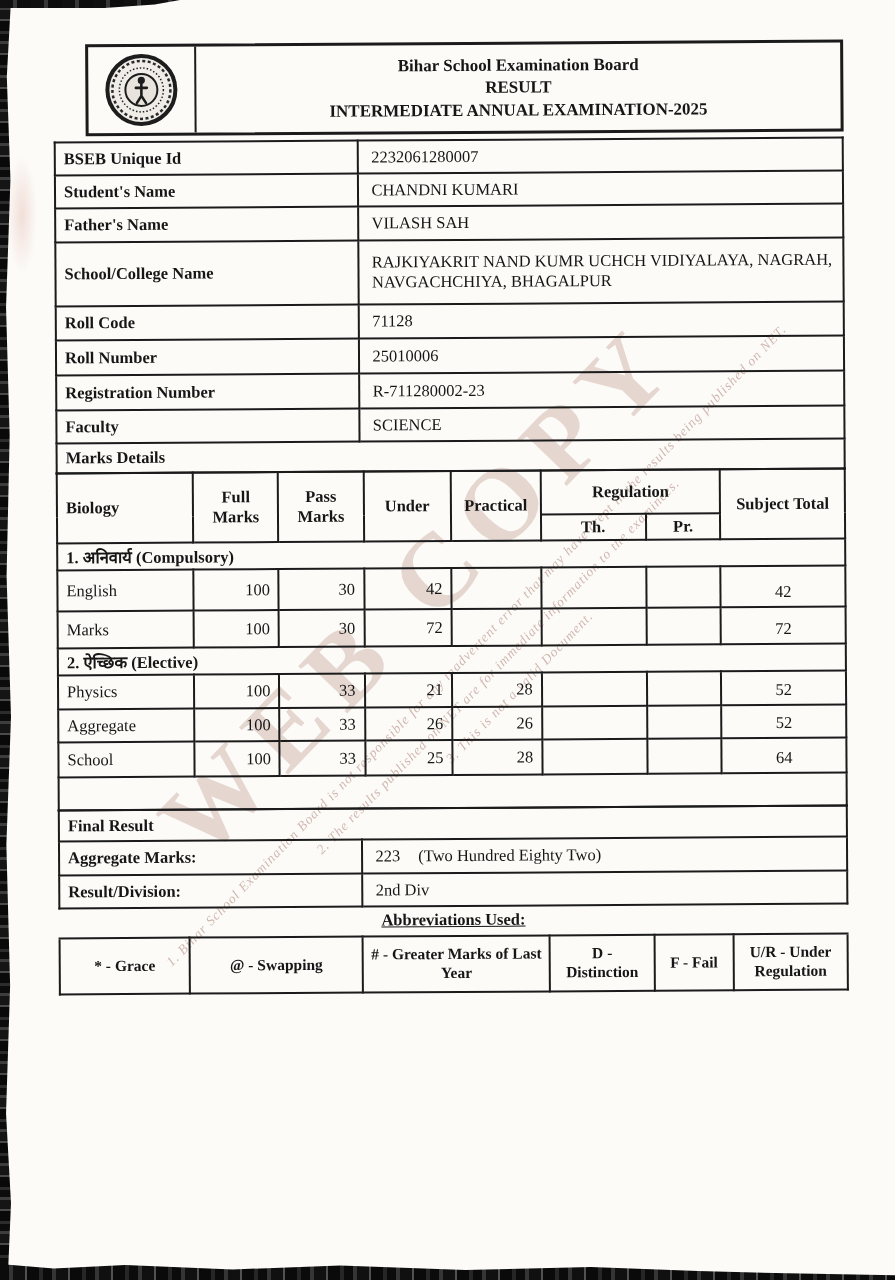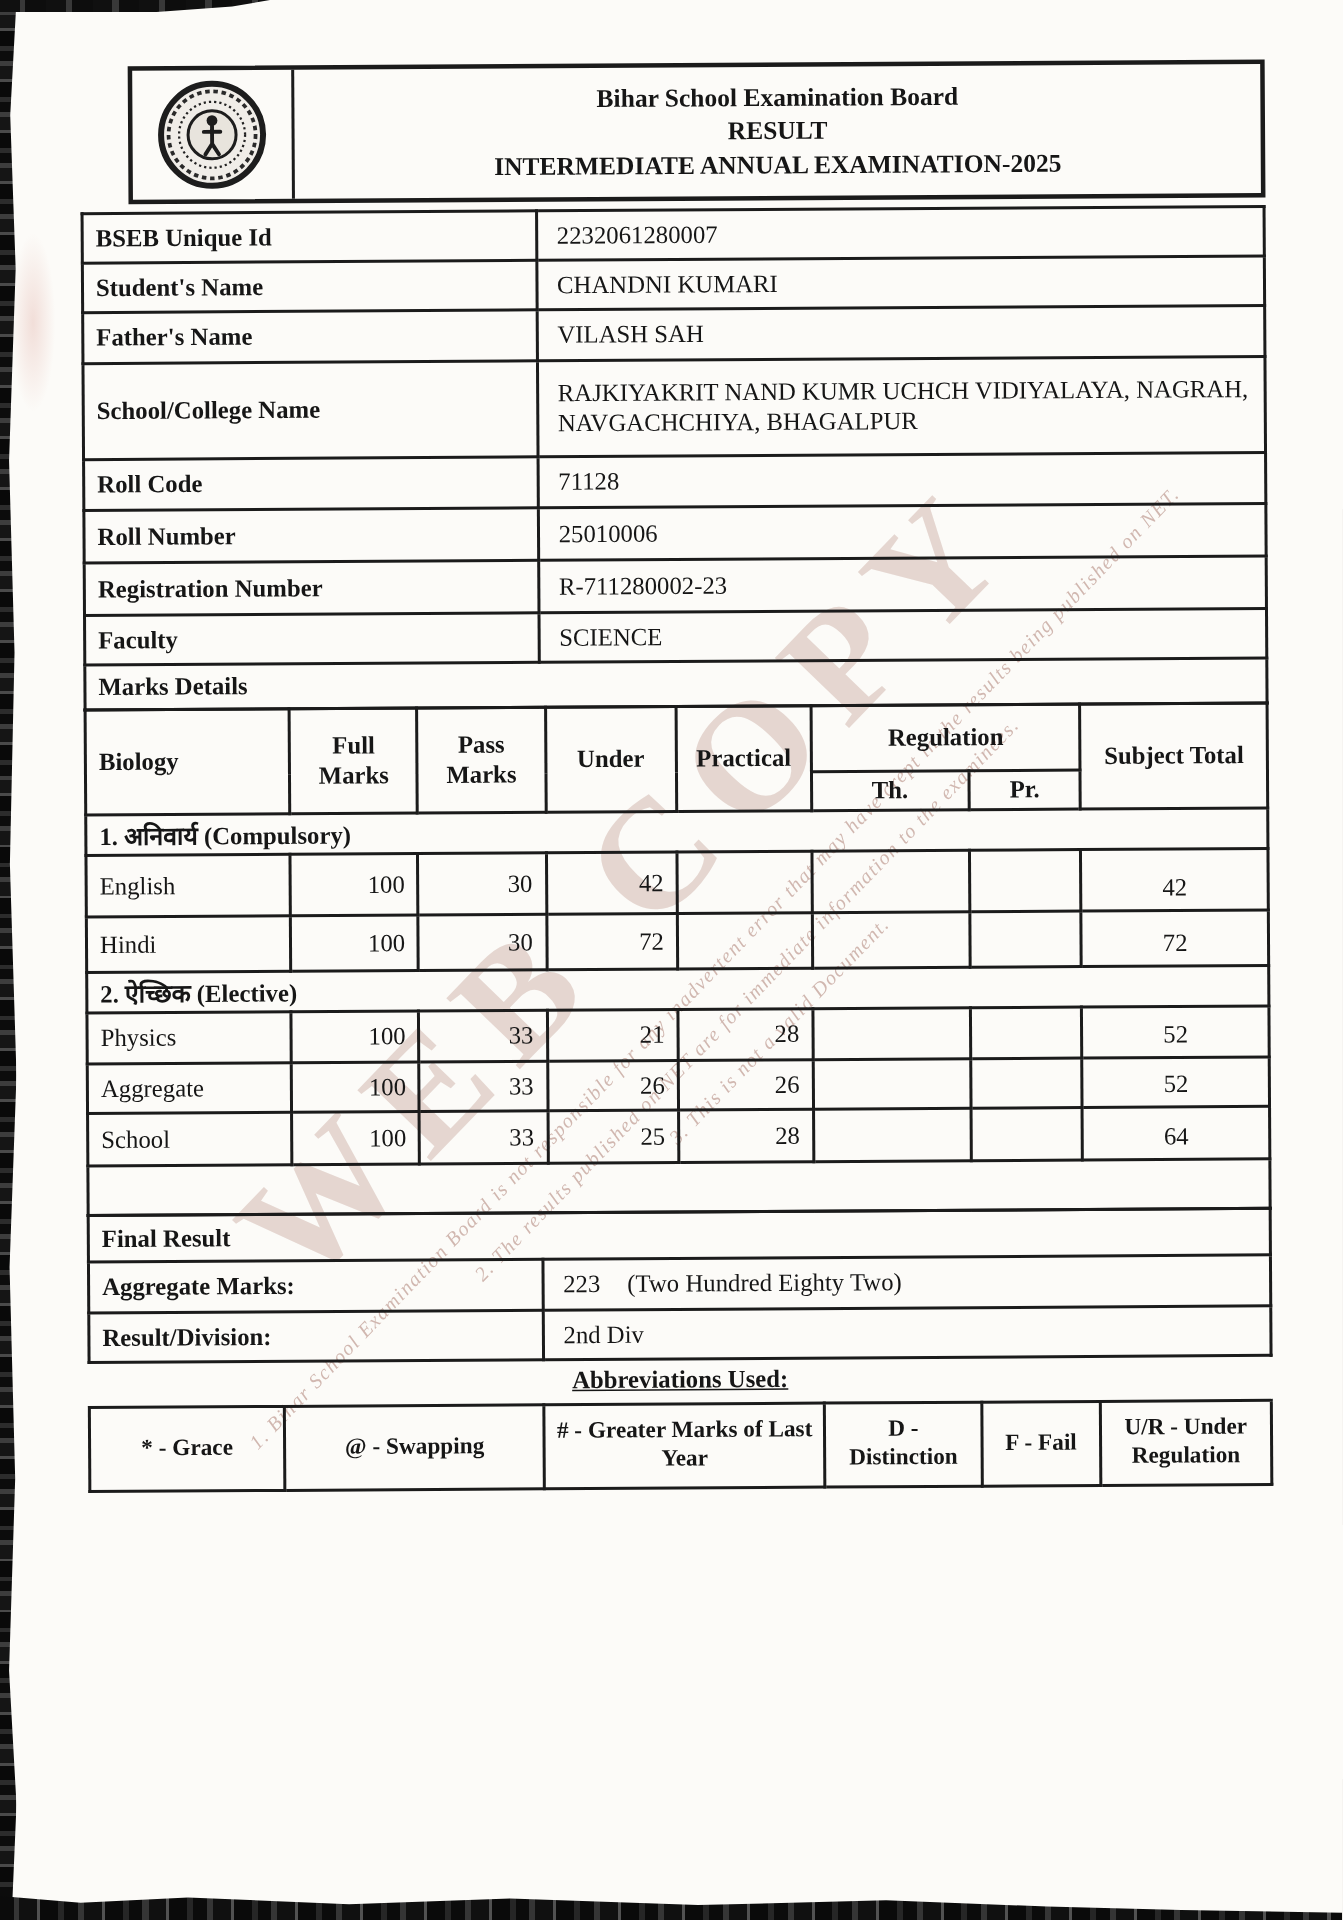--- a/index.html
+++ b/index.html
@@ -185,21 +185,21 @@
         <td>English</td>
         <td class="cnum">100</td>
         <td class="cnum">30</td>
         <td class="cnum">42</td>
         <td class="cnum"></td>
         <td class="cnum"></td>
         <td class="cnum"></td>
         <td class="tot">42</td>
       </tr>
       <tr style="height:37px">
-        <td>Hindi</td>
+        <td>Marks</td>
         <td class="cnum">100</td>
         <td class="cnum">30</td>
         <td class="cnum">72</td>
         <td class="cnum"></td>
         <td class="cnum"></td>
         <td class="cnum"></td>
         <td class="tot">72</td>
       </tr>
 
       <tr style="height:26px">

